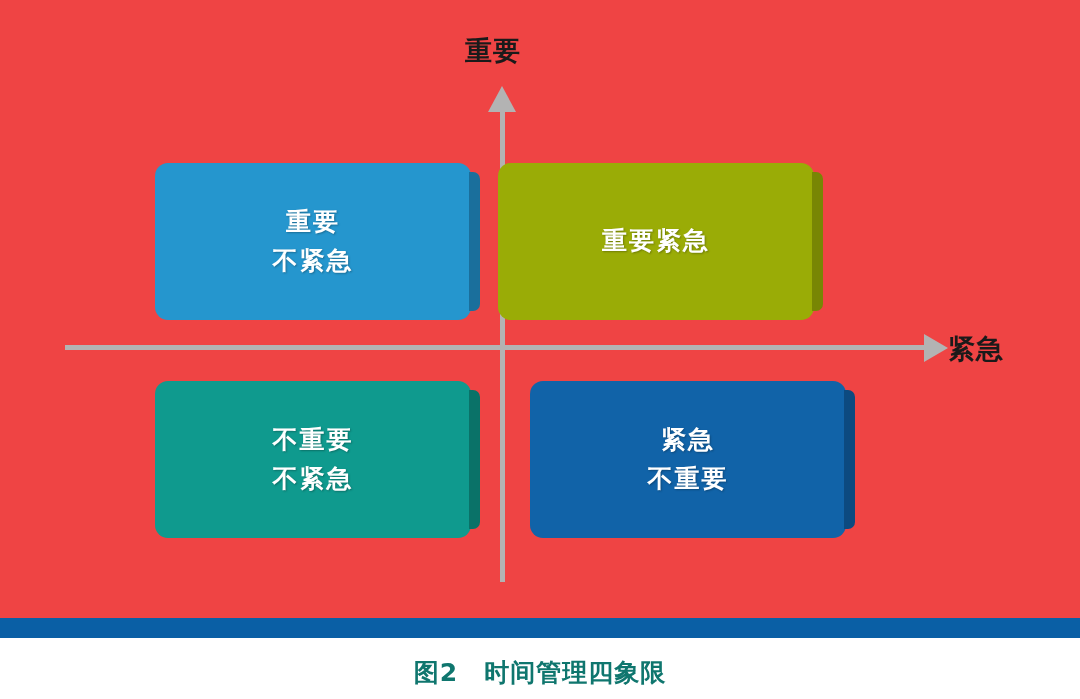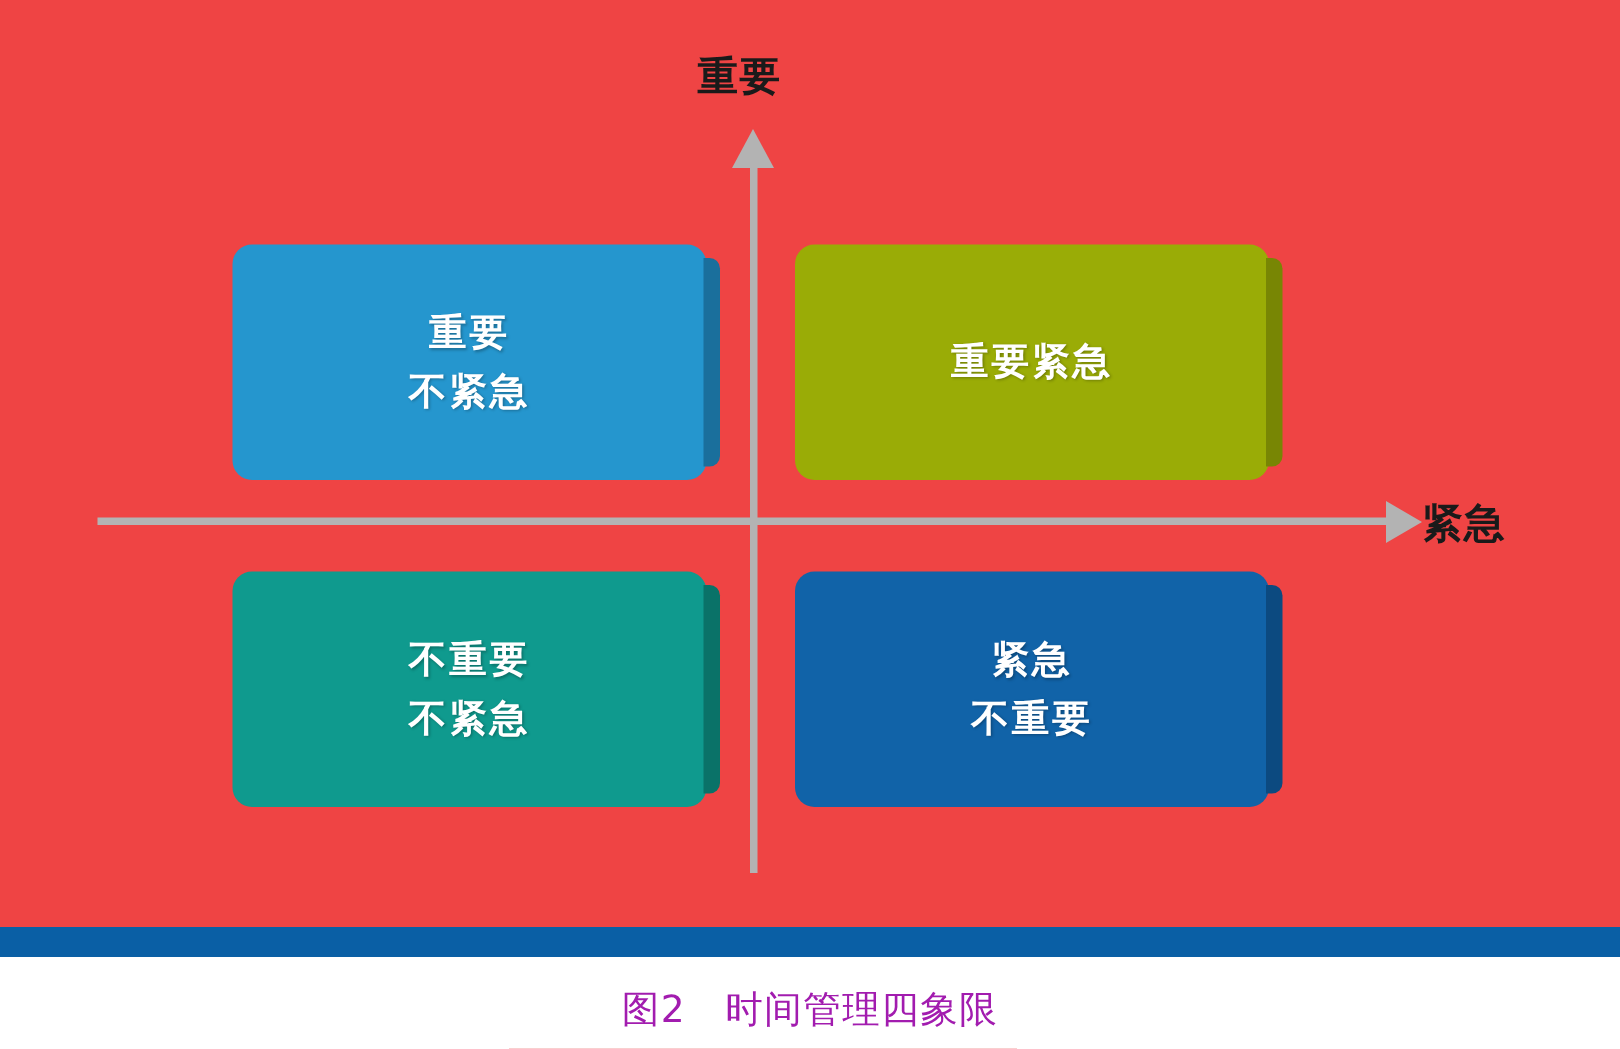--- a/index.html
+++ b/index.html
@@ -104,21 +104,21 @@
     bottom: 9px;
     width: 11px;
     border-radius: 0 7px 7px 0;
   }
   .quad .face {
     position: relative;
     z-index: 2;
   }
 
   .q-tl { left: 155px; top: 163px; width: 316px; height: 157px; }
-  .q-tr { left: 530px; top: 163px; width: 316px; height: 157px; }
+  .q-tr { left: 498px; top: 163px; width: 316px; height: 157px; }
   .q-bl { left: 155px; top: 381px; width: 316px; height: 157px; }
   .q-br { left: 530px; top: 381px; width: 316px; height: 157px; }
 
   .quad .line { display: block; }
 
   
   .rule {
     position: absolute;
     left: 0;
     top: 618px;
@@ -133,22 +133,22 @@
     height: 61px;
     background: #ffffff;
   }
   .caption {
     position: absolute;
     left: 0;
     top: 656px;
     width: 1080px;
     text-align: center;
     font-size: 25px;
-    color: #a21caf;
-    font-weight: 400;
+    color: #0f766e;
+    font-weight: 700;
     letter-spacing: 1px;
     white-space: pre;
   }
 </style>
 </head>
 <body>
 
 <div id="canvas">
 
   <div class="diagram" style="background: #ef4444;">

